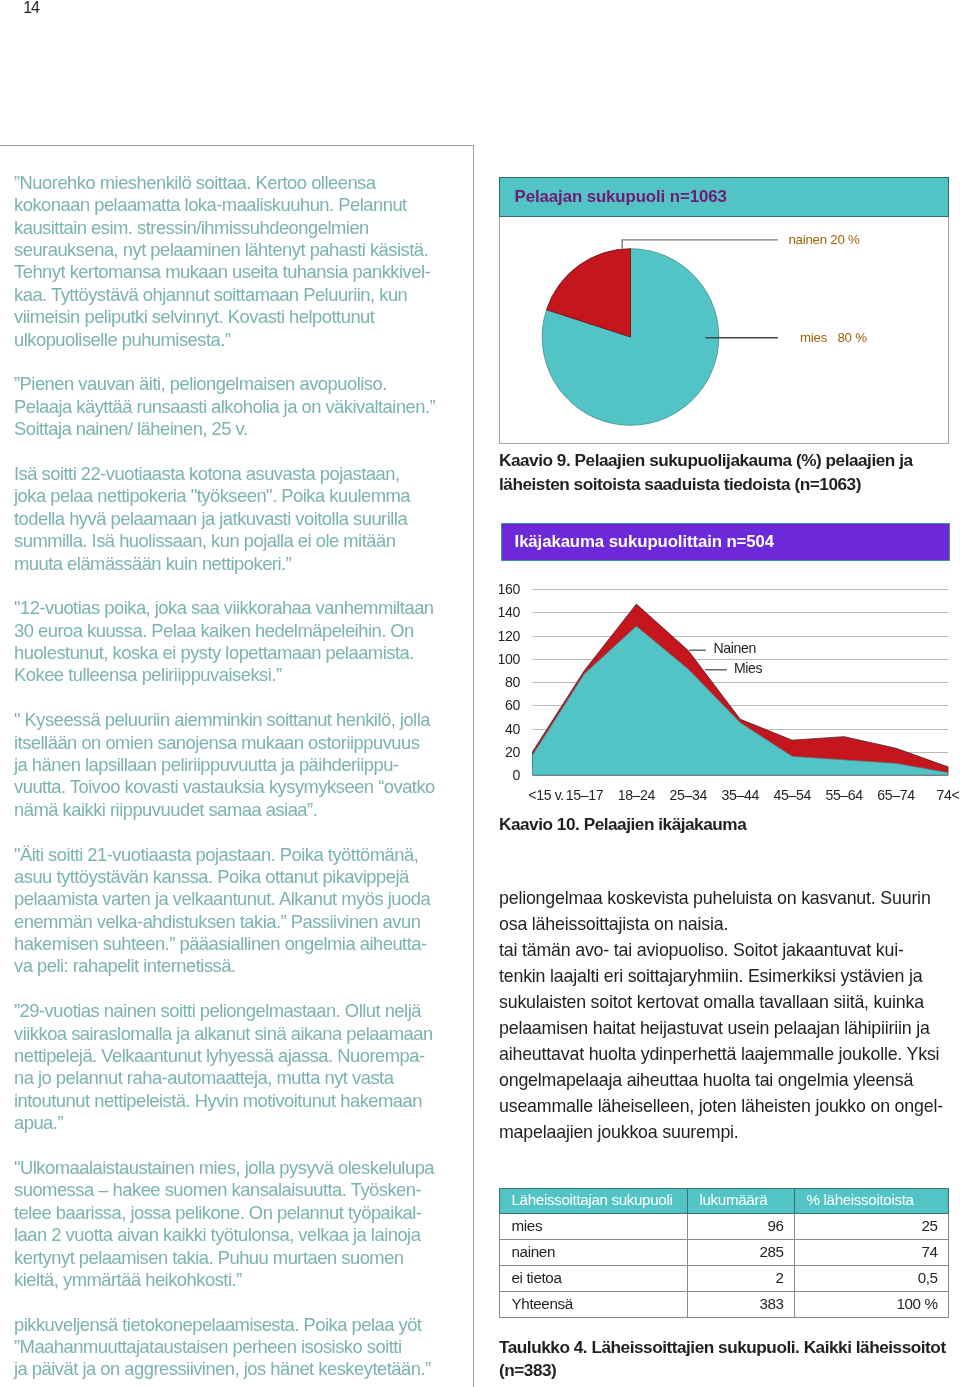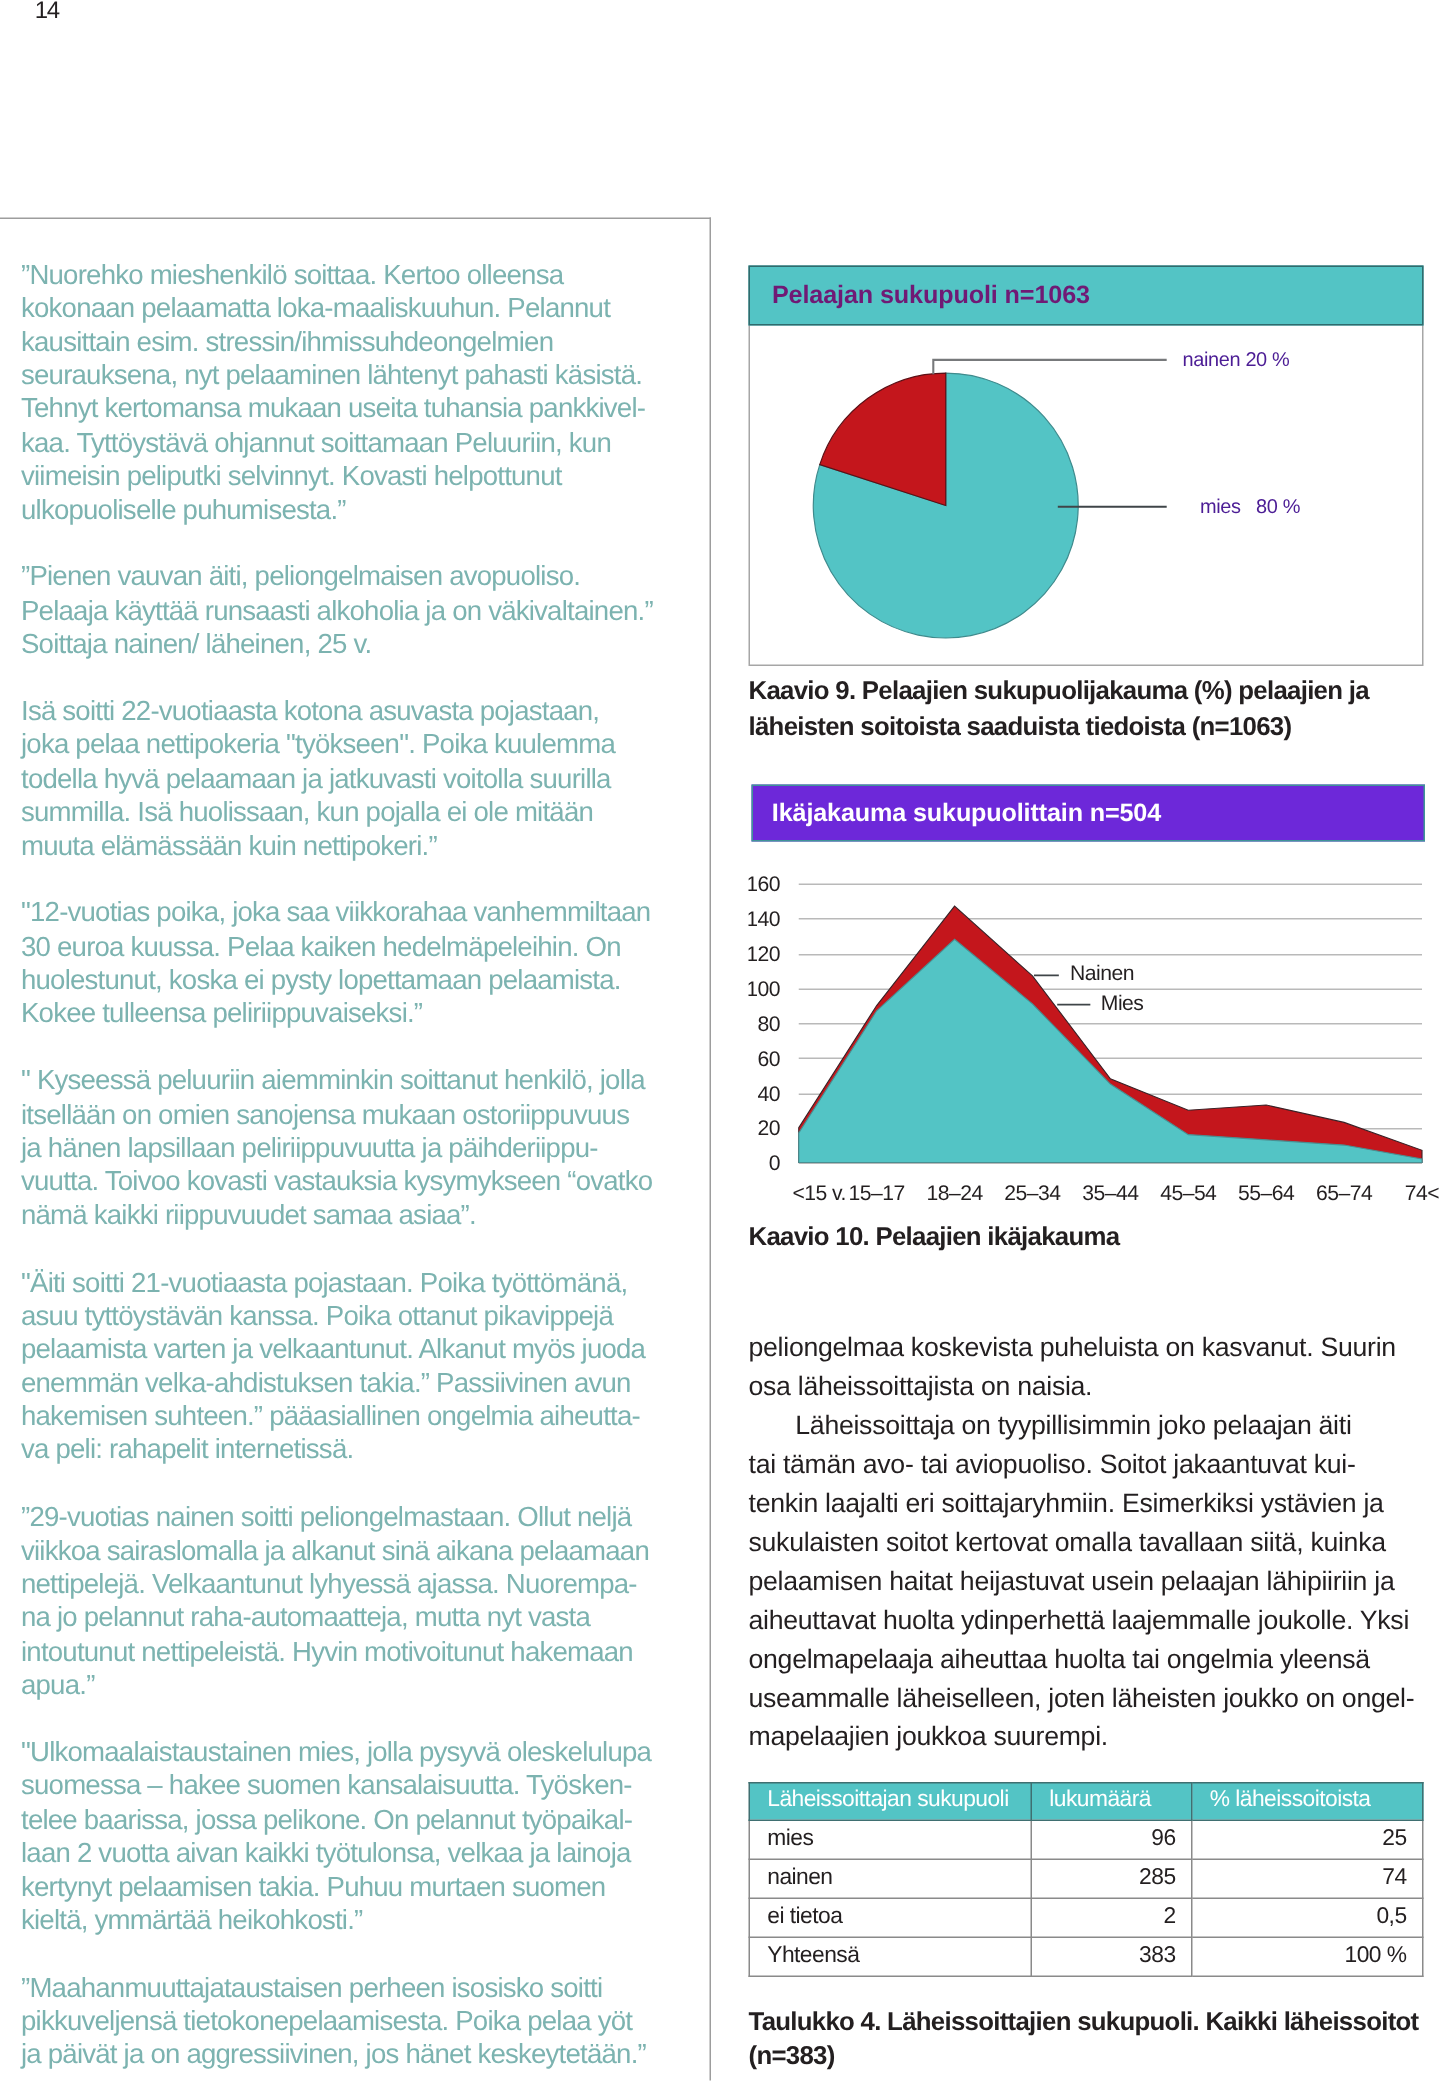--- a/index.html
+++ b/index.html
@@ -33,21 +33,21 @@
     border:1px solid #a6a6a6;box-sizing:border-box;background:#fff;
   }
   .chart-head{
     position:absolute;left:-1px;top:-1px;width:449.5px;height:40px;
     border:1px solid #2f6b6d;
     background:#53c4c5;color:#701a75;font-size:16.8px;font-weight:bold;
     display:flex;align-items:center;padding-left:14.6px;box-sizing:border-box;
     letter-spacing:-0.08px;
   }
   .pie-wrap{position:absolute;left:0;top:0;width:447px;height:265px;}
-  .pie-lbl{position:absolute;font-size:13.3px;letter-spacing:-0.25px;color:#4c1d95;white-space:nowrap;line-height:1;}
+  .pie-lbl{position:absolute;font-size:13.3px;letter-spacing:-0.25px;color:#a16207;white-space:nowrap;line-height:1;}
   #lbl-nainen{left:288.4px;top:55.3px;}
   #lbl-mies{left:300px;top:153.1px;}
 
   .cap{
     position:absolute;color:#231f20;font-size:17.2px;line-height:23.3px;
     font-weight:bold;letter-spacing:-0.47px;white-space:nowrap;
   }
   #cap9{left:499px;top:449.4px;width:460px;}
   #cap10{left:499px;top:812.6px;width:460px;}
   #cap4{left:499px;top:1335.6px;width:470px;}
@@ -155,22 +155,22 @@
       <div class="para">
         <div class="ln">"Ulkomaalaistaustainen mies, jolla pysyvä oleskelulupa</div>
         <div class="ln">suomessa – hakee suomen kansalaisuutta. Työsken-</div>
         <div class="ln">telee baarissa, jossa pelikone. On pelannut työpaikal-</div>
         <div class="ln">laan 2 vuotta aivan kaikki työtulonsa, velkaa ja lainoja</div>
         <div class="ln">kertynyt pelaamisen takia. Puhuu murtaen suomen</div>
         <div class="ln">kieltä, ymmärtää heikohkosti.”</div>
       </div>
       <div class="pgap"></div>
       <div class="para">
+        <div class="ln">pikkuveljensä tietokonepelaamisesta. Poika pelaa yöt</div>
         <div class="ln">”Maahanmuuttajataustaisen perheen isosisko soitti</div>
-        <div class="ln">pikkuveljensä tietokonepelaamisesta. Poika pelaa yöt</div>
         <div class="ln">ja päivät ja on aggressiivinen, jos hänet keskeytetään.”</div>
       </div>
     </div>
 
   <div class="chartbox">
     <div class="chart-head">Pelaajan sukupuoli n=1063</div>
     <div class="pie-wrap">
       <svg width="447" height="265" viewBox="0 0 447 265">
         <path id="slice-mies" fill="#53c4c5" stroke="#3f8b8d" stroke-width="0.8" d="M 130.5 159 L 130.50 70.70 A 88.3 88.3 0 1 1 46.52 131.71 Z"></path>
         <path id="slice-nainen" fill="#c4161c" stroke="#5c1016" stroke-width="0.8" d="M 130.5 159 L 46.52 131.71 A 88.3 88.3 0 0 1 130.50 70.70 Z"></path>
@@ -231,21 +231,20 @@
         <div class="ln">Kaavio 10. Pelaajien ikäjakauma</div>
       </div>
     </div>
 
   <div class="bodytext">
       <div class="para">
         <div class="ln">peliongelmaa koskevista puheluista on kasvanut. Suurin</div>
         <div class="ln">osa läheissoittajista on naisia.</div>
       </div>
       <div class="para">
-        <div class="ln" style="padding-left:31.2px">Läheissoittaja on tyypillisimmin joko pelaajan äiti</div>
         <div class="ln">tai tämän avo- tai aviopuoliso. Soitot jakaantuvat kui-</div>
         <div class="ln">tenkin laajalti eri soittajaryhmiin. Esimerkiksi ystävien ja</div>
         <div class="ln">sukulaisten soitot kertovat omalla tavallaan siitä, kuinka</div>
         <div class="ln">pelaamisen haitat heijastuvat usein pelaajan lähipiiriin ja</div>
         <div class="ln">aiheuttavat huolta ydinperhettä laajemmalle joukolle. Yksi</div>
         <div class="ln">ongelmapelaaja aiheuttaa huolta tai ongelmia yleensä</div>
         <div class="ln">useammalle läheiselleen, joten läheisten joukko on ongel-</div>
         <div class="ln">mapelaajien joukkoa suurempi.</div>
       </div>
     </div>

